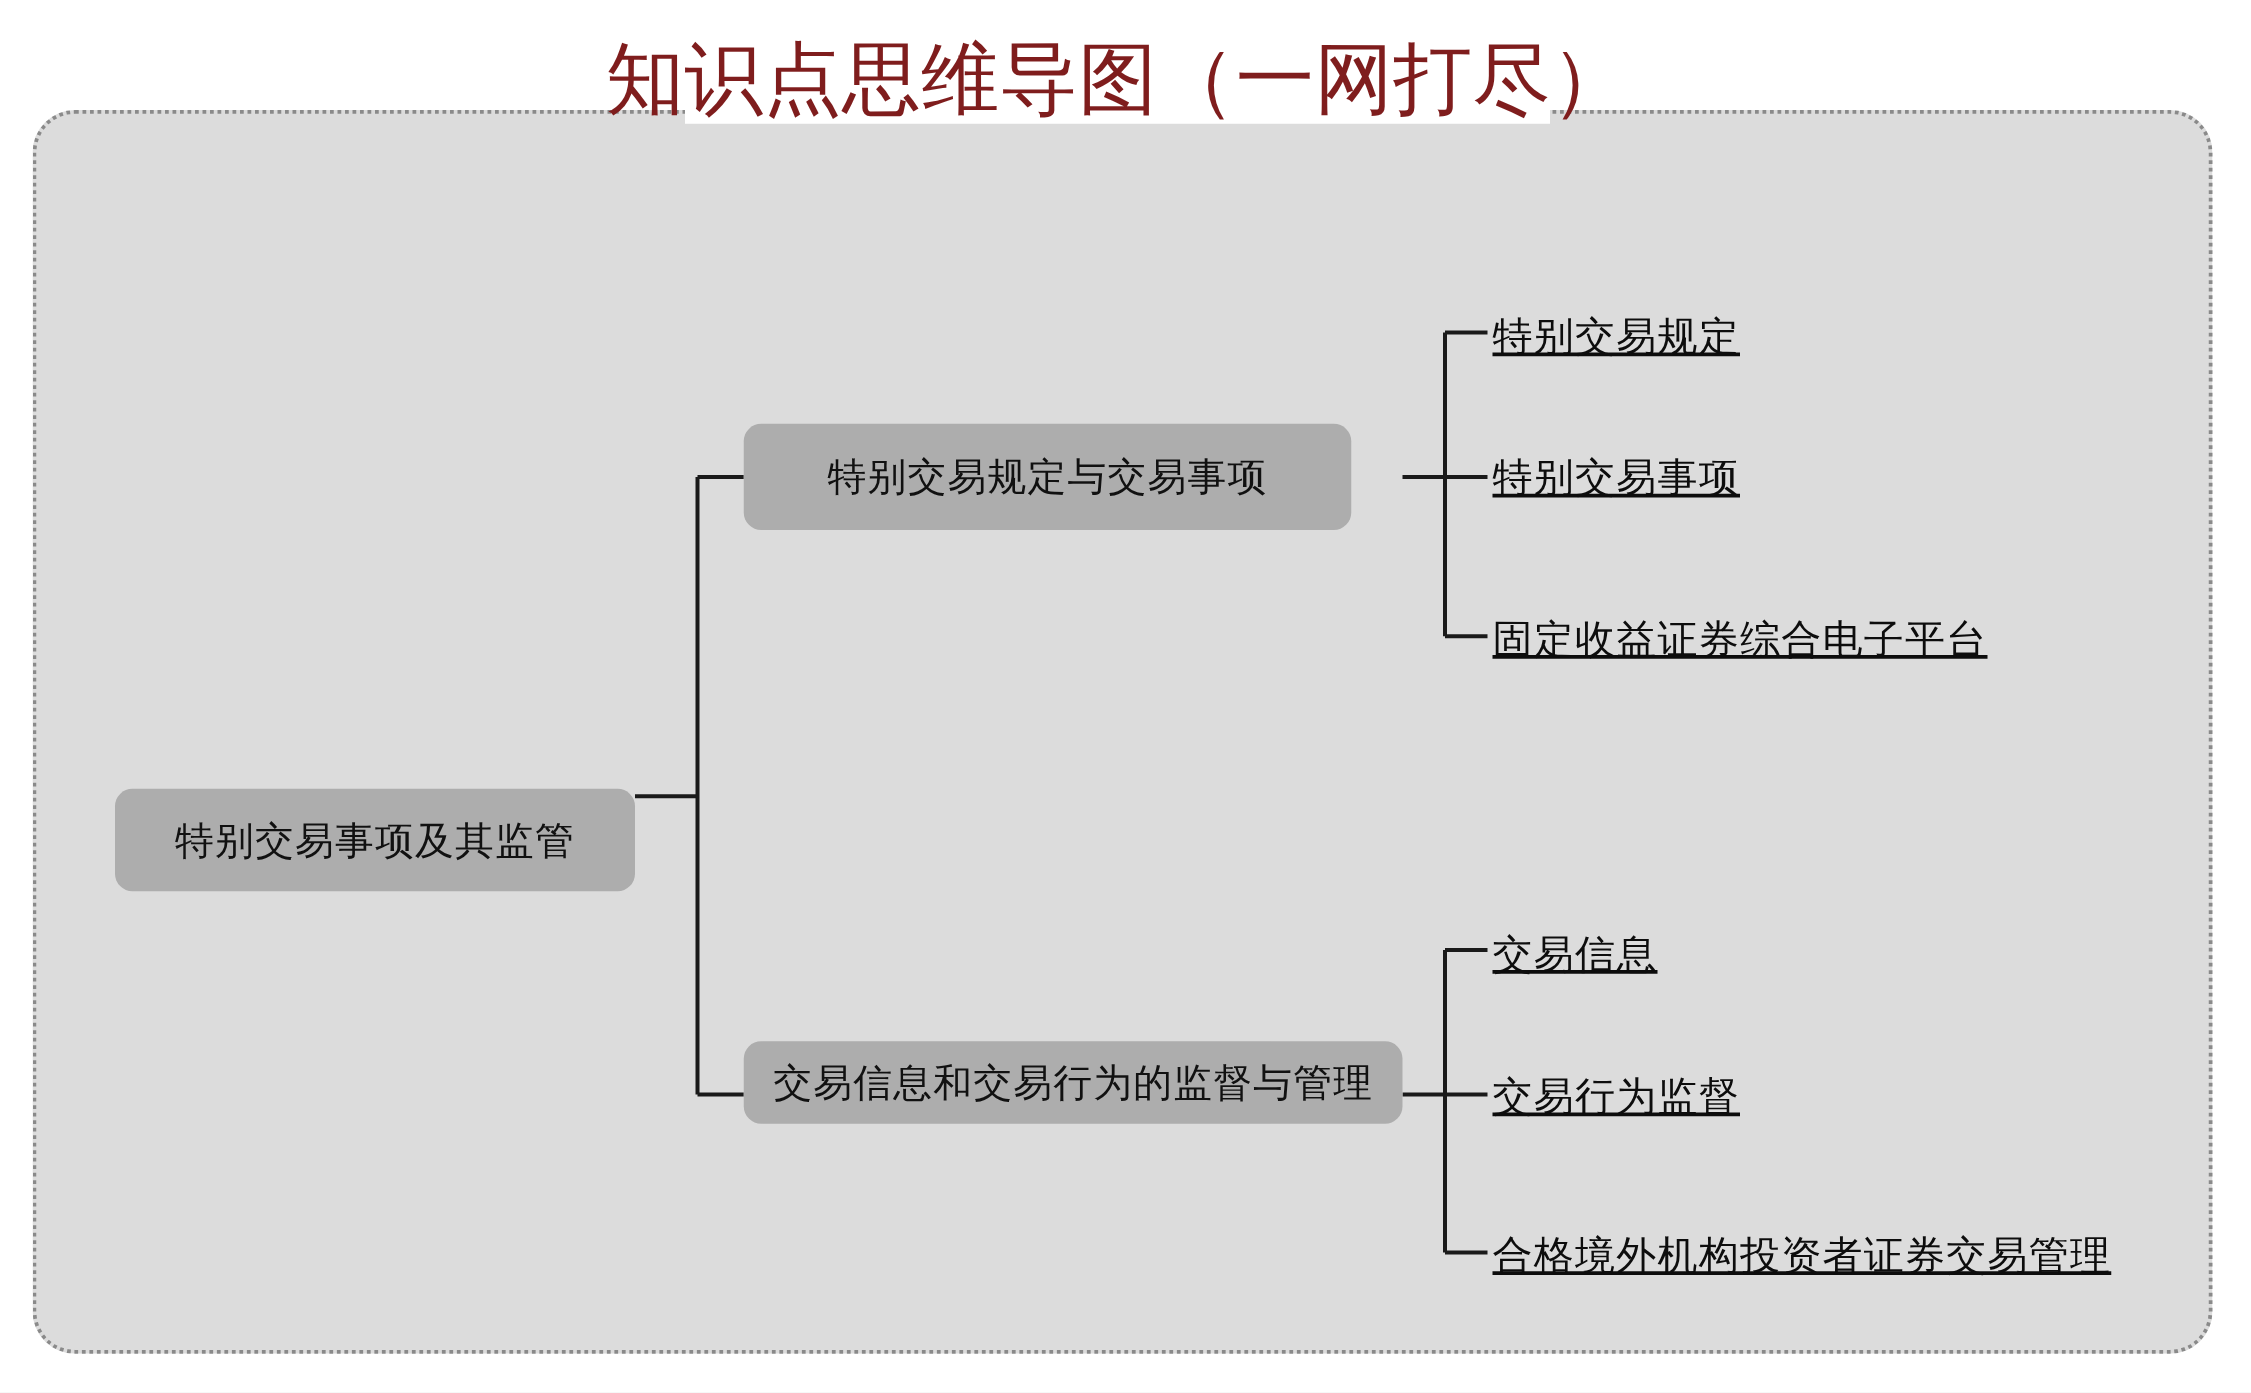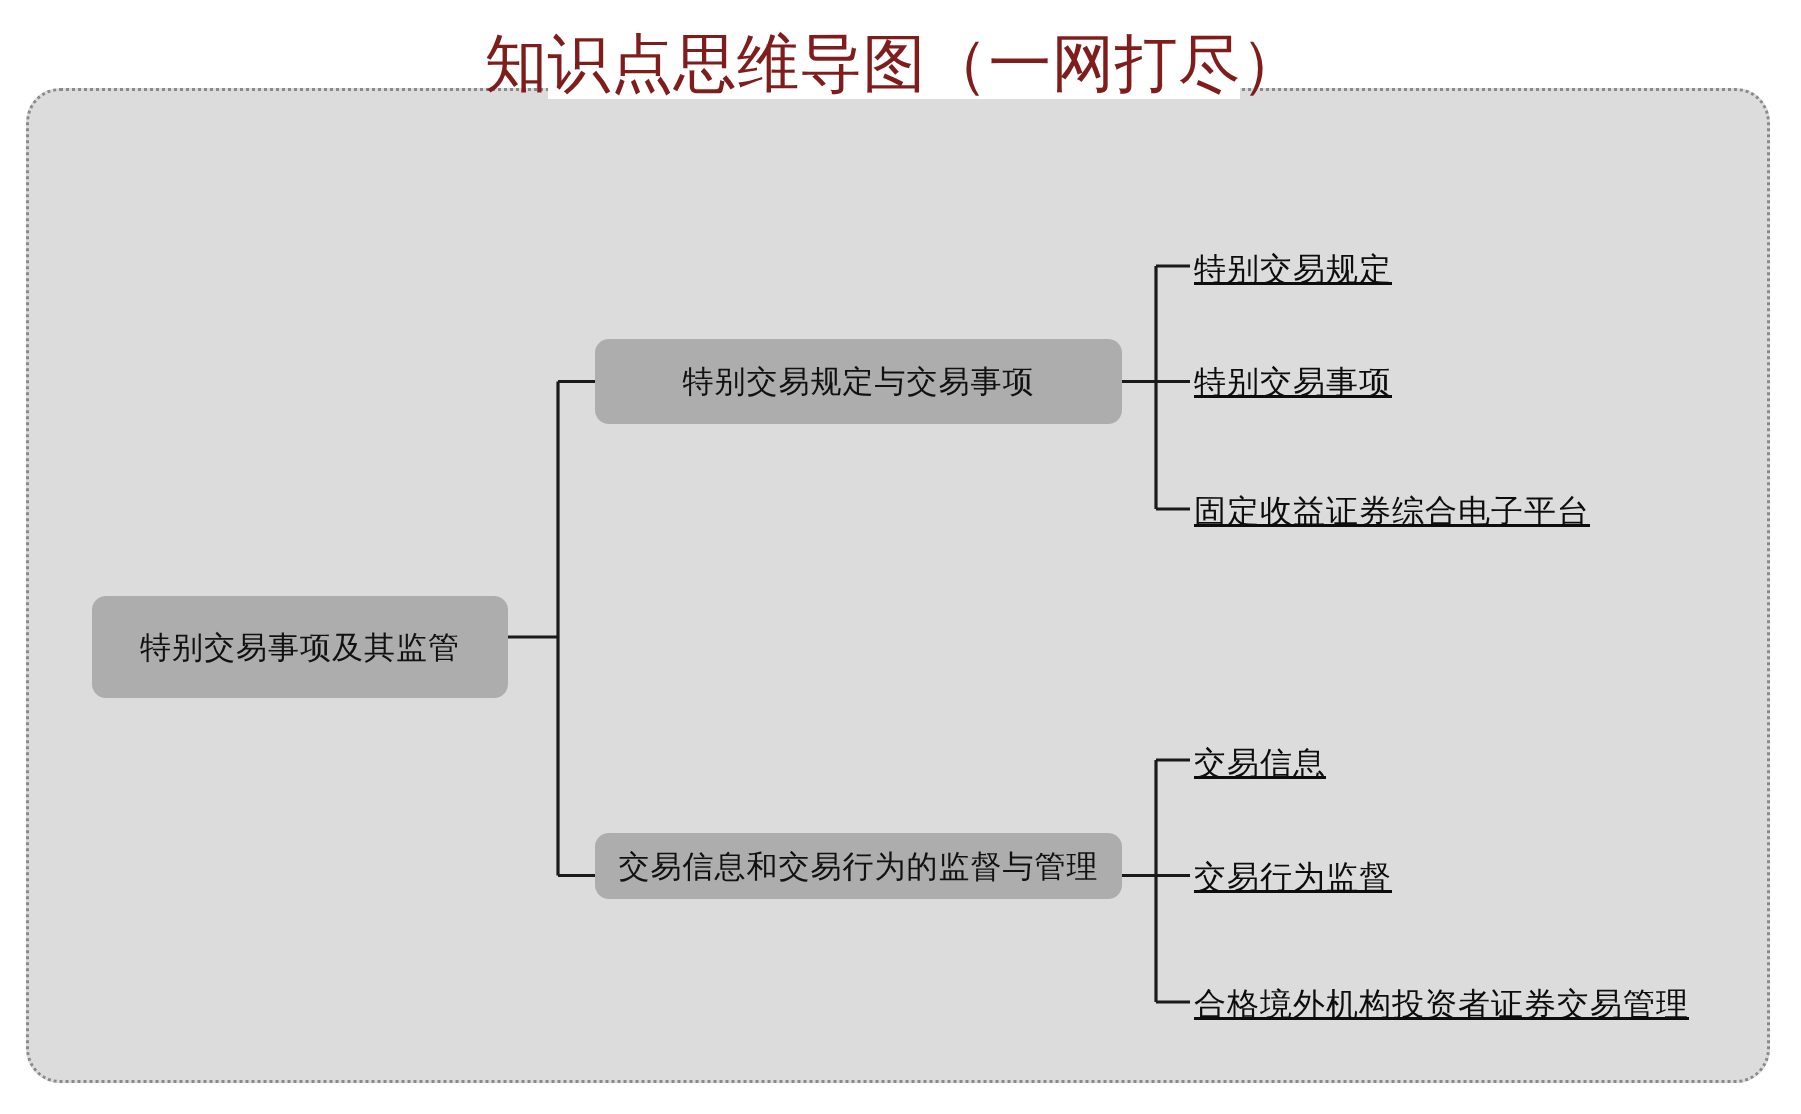--- a/index.html
+++ b/index.html
@@ -76,28 +76,28 @@
   }
   .node-label {
     font-family: "Liberation Serif", "DejaVu Serif", serif;
     font-size: 31px;
     line-height: 1;
     letter-spacing: 1px;
   }
 
   #node-root {
     left: 92px;
-    top: 596px;
+    top: 631px;
     width: 416px;
-    height: 102px;
+    height: 82px;
   }
   #node-branch-1 {
     left: 595px;
     top: 339px;
-    width: 527px;
+    width: 486px;
     height: 85px;
   }
   #node-branch-2 {
     left: 595px;
     top: 833px;
     width: 527px;
     height: 66px;
   }
 
   

